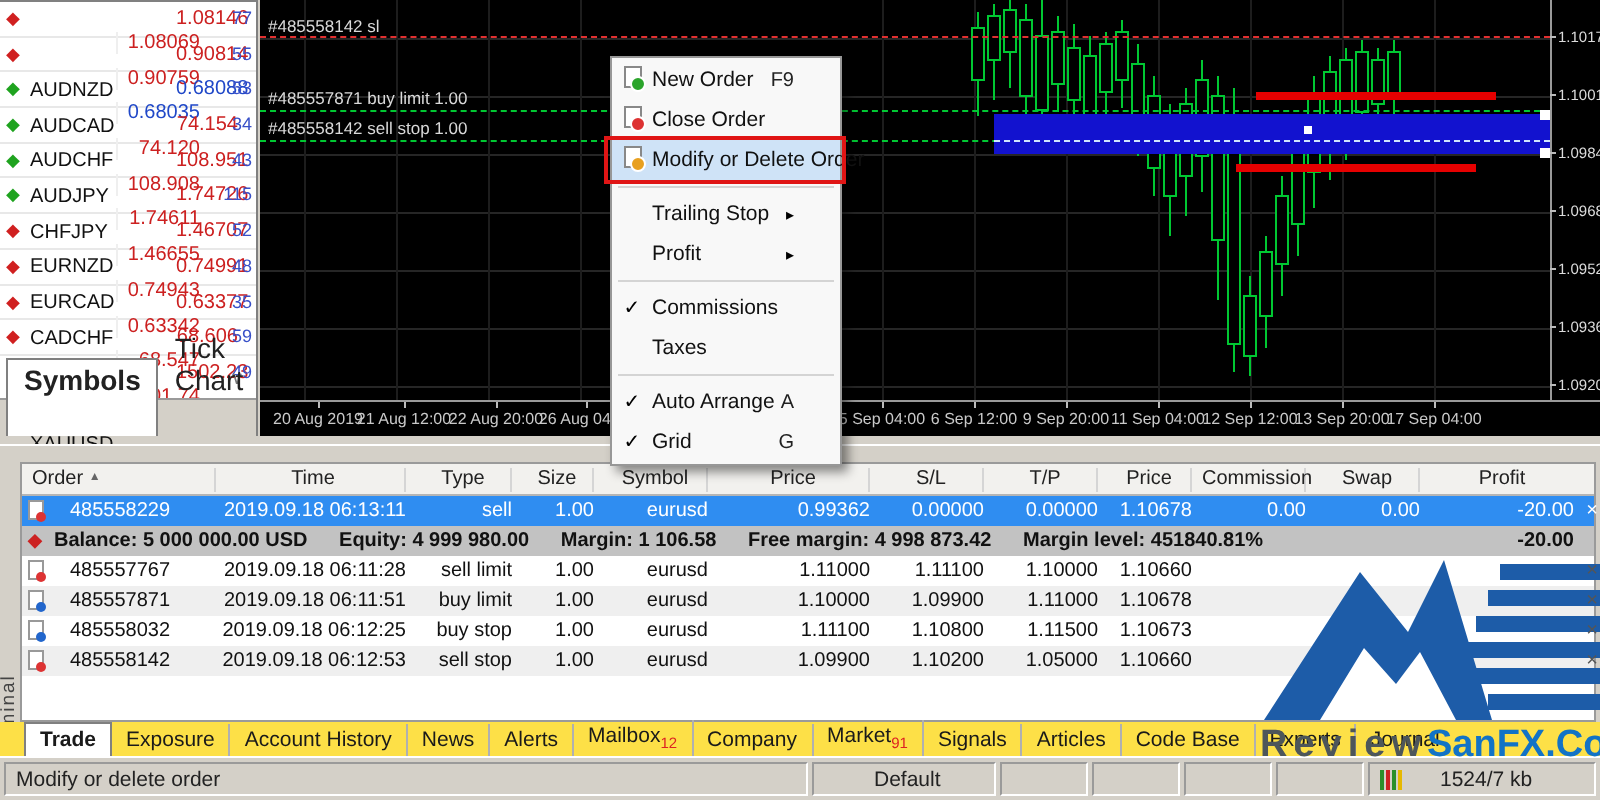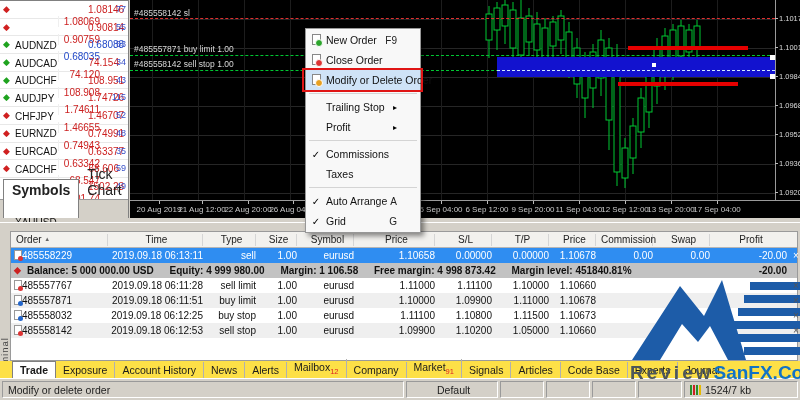--- a/index.html
+++ b/index.html
@@ -66,21 +66,21 @@
   .chk { color:#000; font-size:10px; }
 
   
   #terminal { position:absolute; left:0; top:222px; width:800px; height:156px; background:#d4d0c8; border-top:1px solid #fff; }
   #panel-label { position:absolute; left:-1px; top:66px; height:92px; writing-mode:vertical-lr; transform:rotate(180deg); font-size:9.5px; color:#444; letter-spacing:1px; }
   #ttable { position:absolute; left:10px; top:8px; width:788px; height:130px; background:#fff; border:1px solid #9a9a9a; }
   .trow { position:relative; height:15px; font-size:10px; color:#111; }
   #thead { height:16px; background:#f2f1ee; border-bottom:1px solid #b5b5b5; }
   .hc { position:absolute; top:2px; text-align:center; color:#222; border-right:1px solid #d5d5d5; height:12px; }
   .cell { position:absolute; top:2px; text-align:right; white-space:nowrap; }
-  .c-id   { left:11px; width:80px; text-align:left; }
+  .c-id   { left:24px; width:80px; text-align:left; }
   .c-time { left:100px; width:92px; }
   .c-type { left:197px; width:48px; }
   .c-size { left:250px; width:36px; }
   .c-sym  { left:291px; width:52px; }
   .c-pr   { left:348px; width:76px; }
   .c-sl   { left:429px; width:52px; }
   .c-tp   { left:486px; width:52px; }
   .c-pr2  { left:543px; width:42px; }
   .c-com  { left:590px; width:52px; }
   .c-swap { left:647px; width:52px; }
@@ -105,21 +105,21 @@
   .term-tab { position:relative; font-size:10.5px; color:#1a1a1a; padding:2px 7px 3px; border-right:1px solid #b0b0b0; white-space:nowrap; }
   .term-tab.active { background:#fff; border:1px solid #808080; border-bottom:none; font-weight:bold; }
   .badge { color:#d22; font-size:7.5px; vertical-align:-3px; }
 
   
   #status-bar { position:absolute; left:0; top:378px; width:800px; height:22px; background:#d4d0c8; border-top:1px solid #fff; display:flex; align-items:stretch; padding:2px 2px; gap:2px; }
   .sb-sec { border:1px solid; border-color:#9a9a9a #fff #fff #9a9a9a; font-size:10.5px; color:#222; padding:2px 5px; white-space:nowrap; overflow:hidden; }
   #sb-msg { flex:0 0 402px; }
   #sb-profile { flex:0 0 92px; padding-left:30px; }
   .sb-empty { flex:0 0 44px; }
-  #sb-traffic { flex:1 1 auto; display:flex; align-items:center; gap:4px; }
+  #sb-traffic { flex:1 1 auto; display:flex; align-items:center; gap:19px; }
   .bars-ic { width:11px; height:10px; background:
       linear-gradient(90deg,#2a8f2a 0 2px,transparent 2px 3px,#c22 3px 5px,transparent 5px 6px,#2a8f2a 6px 8px,transparent 8px 9px,#e6b800 9px 11px); }
 
   
   #watermark { position:absolute; left:630px; top:276px; width:170px; height:112px; z-index:6; pointer-events:none; }
   #wm-text { position:absolute; left:0; top:86px; width:170px; white-space:nowrap; font-weight:bold; font-size:19px; }
   #wm-text .w1 { color:#4d565a; letter-spacing:3px; }
   #wm-text .w2 { color:#1273c6; letter-spacing:0; }
 </style>
 </head>
@@ -403,21 +403,21 @@
         <span class="hc c-prof" style="border-right:none;">Profit</span>
       </div>
 
       <div class="trow selected">
         <span class="oic sell"></span>
         <span class="cell c-id">485558229</span>
         <span class="cell c-time">2019.09.18 06:13:11</span>
         <span class="cell c-type">sell</span>
         <span class="cell c-size">1.00</span>
         <span class="cell c-sym">eurusd</span>
-        <span class="cell c-pr">1.10658</span>
+        <span class="cell c-pr">0.99362</span>
         <span class="cell c-sl">0.00000</span>
         <span class="cell c-tp">0.00000</span>
         <span class="cell c-pr2">1.10678</span>
         <span class="cell c-com">0.00</span>
         <span class="cell c-swap">0.00</span>
         <span class="cell c-prof">-20.00</span>
         <span class="cell c-x">×</span>
       </div>
 
       <div class="trow balance">

